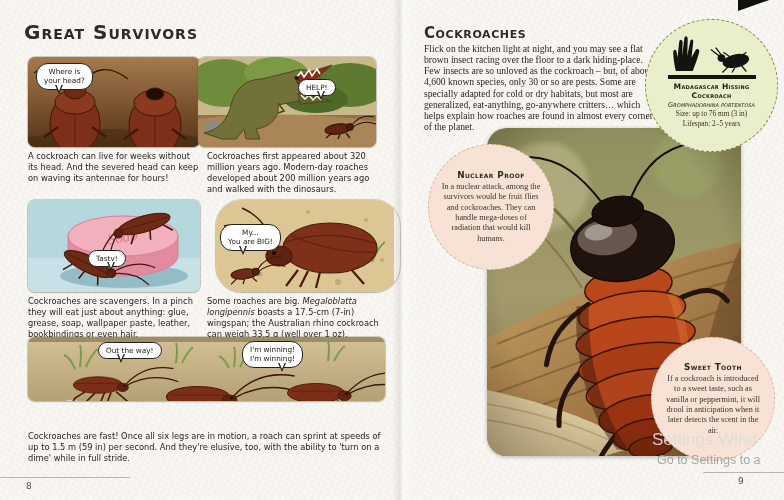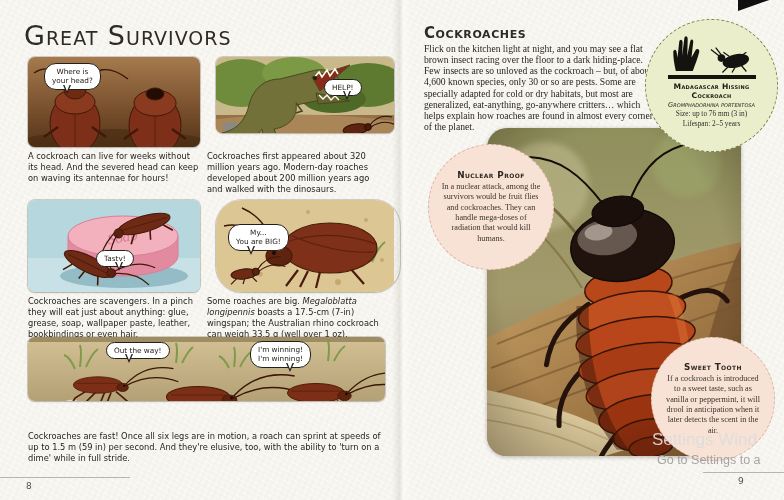--- a/index.html
+++ b/index.html
@@ -5,31 +5,31 @@
   html,body{margin:0;padding:0;background:#e8e6e0;}
   #stage{
     position:relative;width:784px;height:500px;overflow:hidden;
     background:#f7f5f0;
     background-image:
       repeating-linear-gradient(115deg, rgba(120,110,90,0.025) 0 2px, transparent 2px 6px),
       repeating-linear-gradient(28deg, rgba(255,255,255,0.5) 0 1px, transparent 1px 5px);
     font-family:"DejaVu Sans",sans-serif;color:#25221e;
   }
   
-  .book-title{position:absolute;left:24px;top:20px;font-size:27px;letter-spacing:1px;color:#2e2a26;font-variant:small-caps;font-weight:400;}
+  .book-title{position:absolute;left:24px;top:20px;font-size:20px;letter-spacing:1px;color:#2e2a26;font-variant:small-caps;font-weight:700;}
   .rp-heading{position:absolute;left:424px;top:24px;font-size:15px;font-weight:bold;letter-spacing:.6px;color:#2e2a26;font-variant:small-caps;}
   .rp-intro{position:absolute;left:424px;top:43px;width:236px;font-family:"Liberation Serif",serif;font-size:9.6px;line-height:1.16;color:#2b2620;}
   
   .panel{position:absolute;border-radius:7px;overflow:hidden;box-shadow:0 0 0 1px rgba(110,100,80,.28),0 1px 2px rgba(0,0,0,.15);}
   .panel svg{display:block;}
   .caption{position:absolute;font-size:8.3px;line-height:1.34;color:#221f1b;}
   .caption i{font-style:italic;}
   
   .bubble{position:absolute;z-index:3;background:#fff;border:1px solid #23201c;border-radius:12px;
-    font-size:7.3px;line-height:1.3;color:#1c1915;text-align:center;padding:3px 7px;white-space:pre-line;margin-left:8px;}
+    font-size:7.3px;line-height:1.3;color:#1c1915;text-align:center;padding:3px 7px;white-space:pre-line;}
   .bubble:after{content:"";position:absolute;left:18px;bottom:-9px;border:4px solid transparent;border-top:9px solid #23201c;}
   .bubble:before{content:"";position:absolute;left:19px;bottom:-5px;border:3px solid transparent;border-top:7px solid #fff;z-index:1;}
   .bubble.tail-right:after{left:auto;right:16px}
   .bubble.tail-right:before{left:auto;right:17px}
   
   .note{position:absolute;z-index:4;background:#f8e2d5;border:1px dashed #d9b49e;border-radius:50%;
     display:flex;flex-direction:column;align-items:center;justify-content:center;text-align:center;box-sizing:border-box;}
   .note .nt{font-size:8.8px;font-weight:bold;font-variant:small-caps;letter-spacing:.4px;color:#2c2823;margin-bottom:2px;}
   .note .nb{font-family:"Liberation Serif",serif;font-size:8.2px;line-height:1.26;color:#3a332c;}
   #note-nuclear{left:428px;top:144px;width:126px;height:126px;padding:10px 12px;}
@@ -90,21 +90,21 @@
         <ellipse cx="127" cy="46" rx="21" ry="13" fill="#8a3a1e"></ellipse>
         <ellipse cx="127" cy="37" rx="9" ry="6" fill="#230c04"></ellipse>
         <path d="M110 72 L96 82 M144 72 L158 82" stroke-width="2.4"></path>
       </g>
     </svg>
     <div class="bubble" style="left:8px;top:6px;">Where is
 your head?</div>
   </div>
   <div class="caption" style="left:28px;top:151px;width:172px;">A cockroach can live for weeks without its head. And the severed head can keep on waving its antennae for hours!</div>
 
-  <div class="panel" style="left:216px;top:57px;width:178px;height:76px;">
+  <div class="panel" style="left:198px;top:57px;width:178px;height:90px;">
     <svg width="178" height="90" viewBox="0 0 178 90">
       <rect width="178" height="90" fill="#c9b98a"></rect>
       <ellipse cx="26" cy="26" rx="36" ry="24" fill="#6f8c3c"></ellipse>
       <ellipse cx="78" cy="16" rx="32" ry="16" fill="#7c9a46"></ellipse>
       <ellipse cx="152" cy="28" rx="38" ry="22" fill="#5e7a30"></ellipse>
       <ellipse cx="118" cy="42" rx="32" ry="14" fill="#4e6828"></ellipse>
       <rect y="58" width="178" height="32" fill="#95714a"></rect>
       <path d="M0 62 Q90 52 178 64 V90 H0 Z" fill="#a98557"></path>
       <ellipse cx="16" cy="70" rx="10" ry="5" fill="#8a8a80"></ellipse>
       <ellipse cx="32" cy="76" rx="7" ry="4" fill="#9a9a8e"></ellipse>

